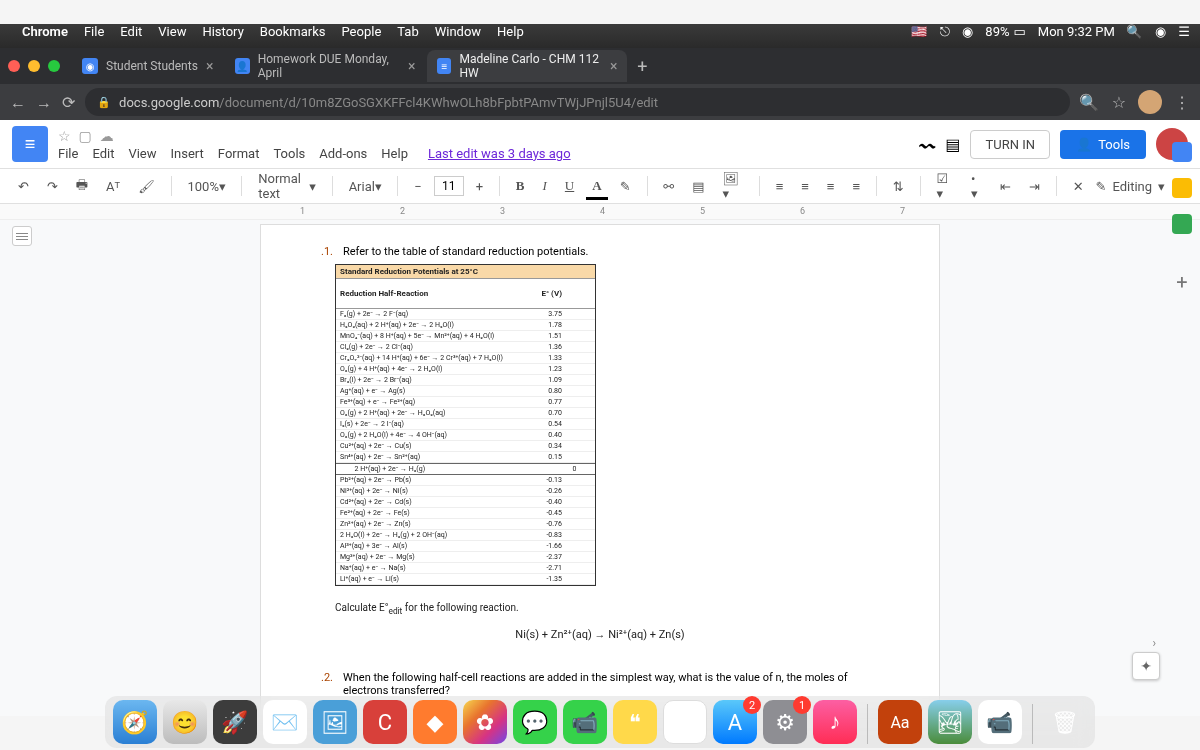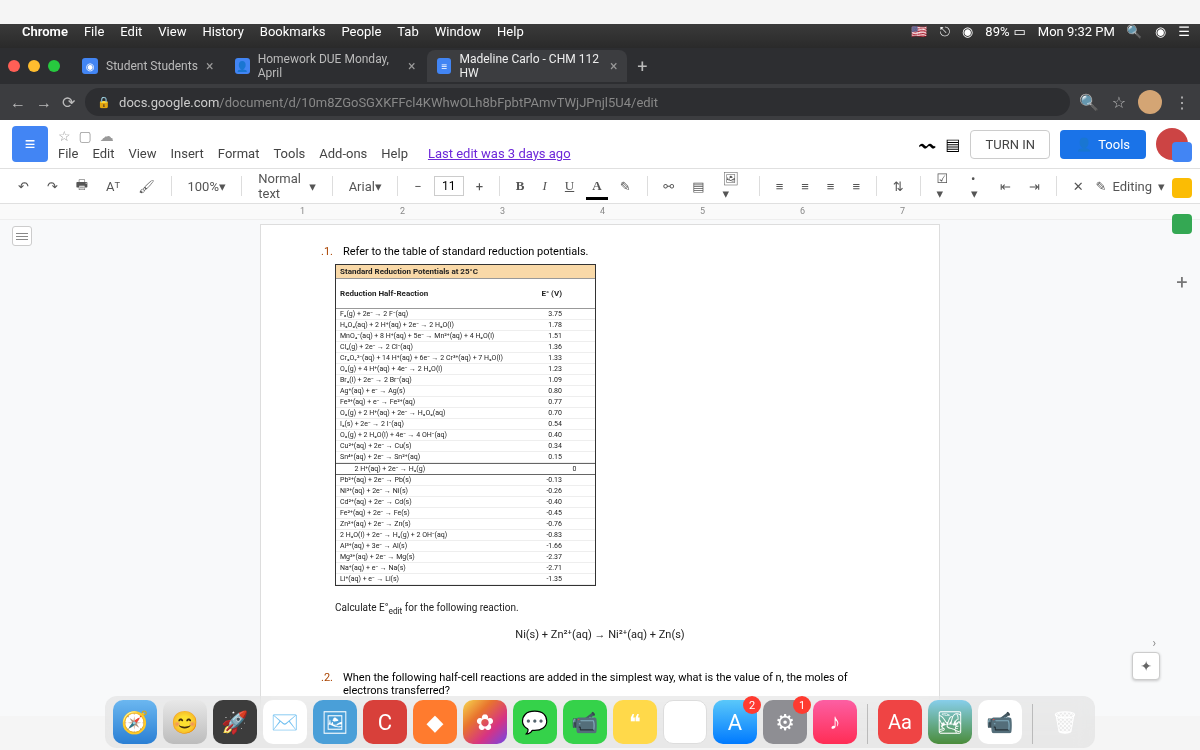--- a/index.html
+++ b/index.html
@@ -418,19 +418,19 @@
     <div class="dock-icon" style="background:#ff7b2e">◆</div>
     <div class="dock-icon" style="background:linear-gradient(135deg,#f7d74f,#e8742e,#d63384,#7048e8)">✿</div>
     <div class="dock-icon" style="background:#35d24a">💬</div>
     <div class="dock-icon" style="background:#35d24a">📹</div>
     <div class="dock-icon" style="background:#ffd94a">❝</div>
     <div class="dock-icon" style="background:#fff;border:1px solid #ddd">◯</div>
     <div class="dock-icon" style="background:linear-gradient(#5ac8fa,#007aff)">A<div class="dock-badge">2</div></div>
     <div class="dock-icon" style="background:#8e8e93">⚙<div class="dock-badge">1</div></div>
     <div class="dock-icon" style="background:linear-gradient(#fc5fa3,#ff2d55)">♪</div>
     <div class="dock-sep"></div>
-    <div class="dock-icon" style="background:#ef4444;color:#fff;font-size:20px">Aa</div>
+    <div class="dock-icon" style="background:#c2410c;color:#fff;font-size:16px">Aa</div>
     <div class="dock-icon" style="background:linear-gradient(#87ceeb,#4a8c3a)">🏞</div>
     <div class="dock-icon" style="background:#fff">📹</div>
     <div class="dock-sep"></div>
     <div class="dock-icon" style="background:transparent">🗑</div>
   </div>
 </div>
 
 </body></html>

